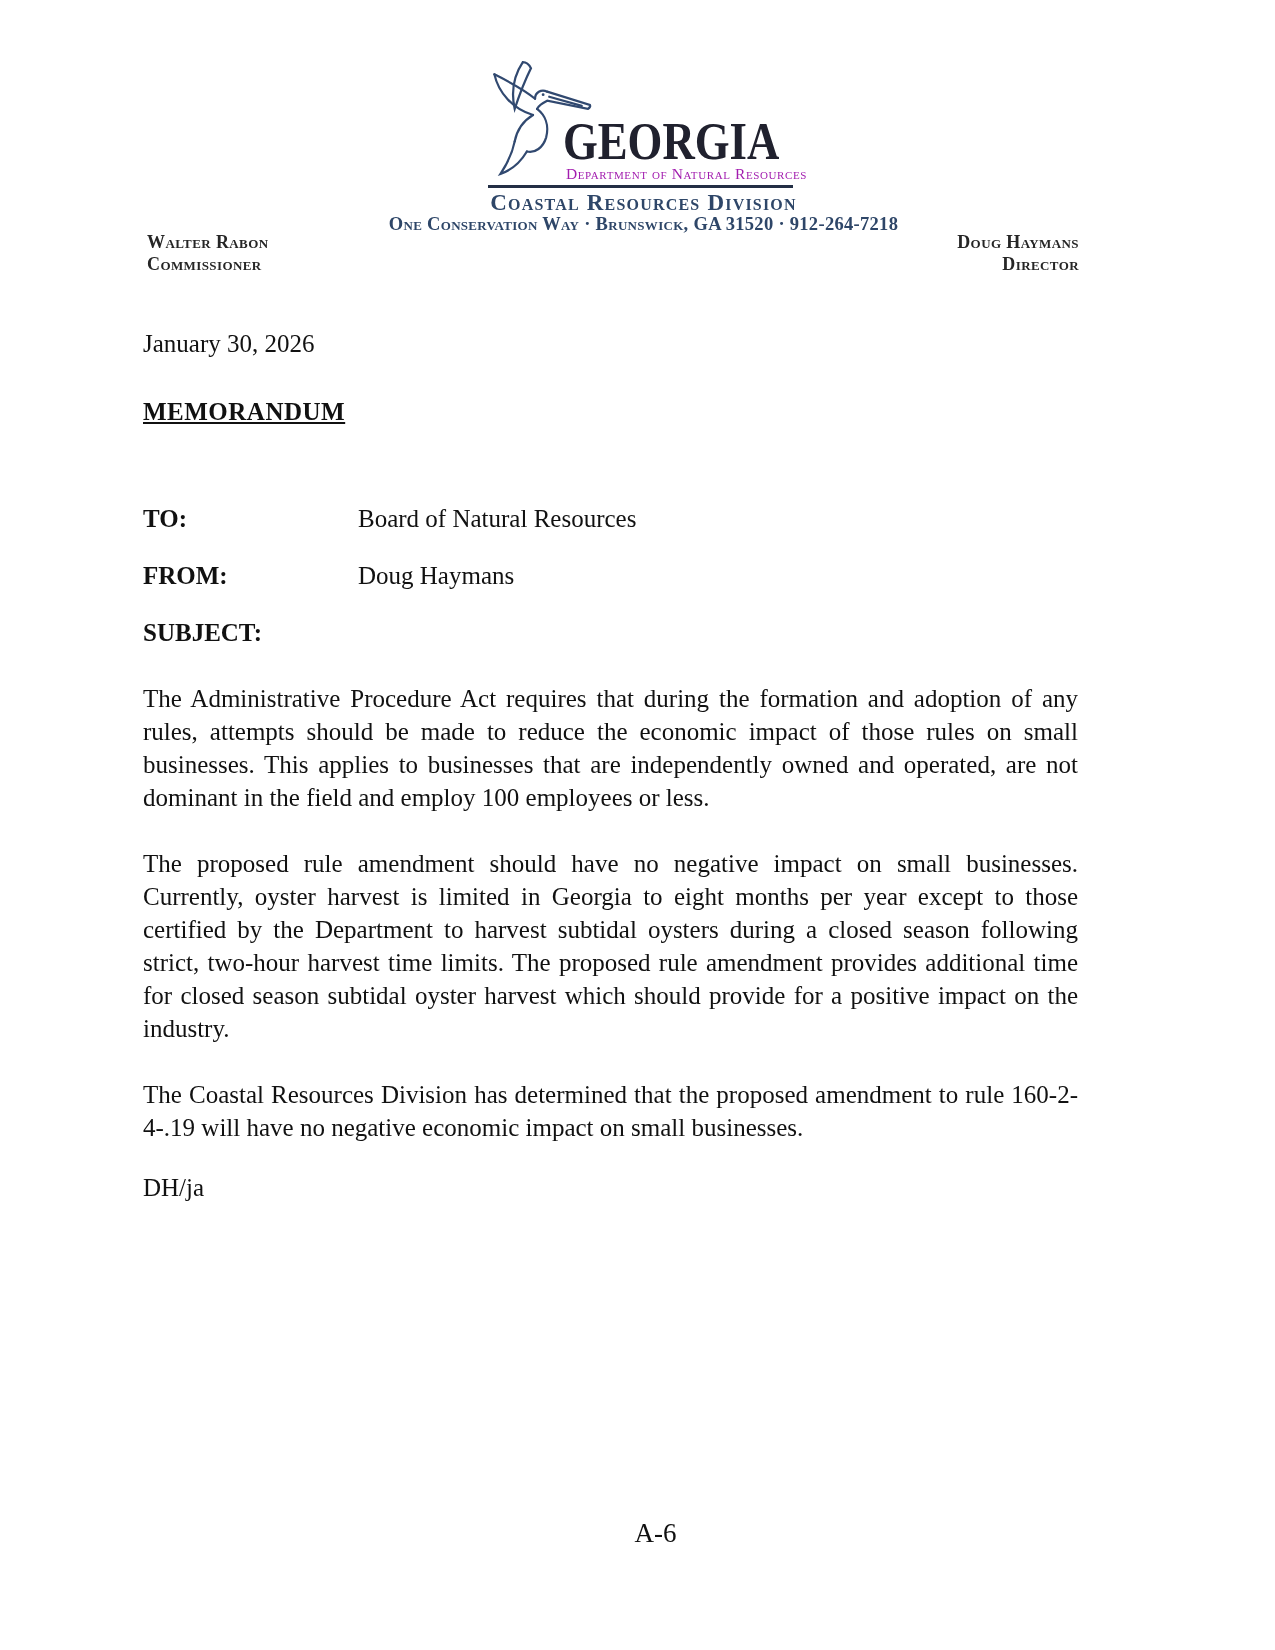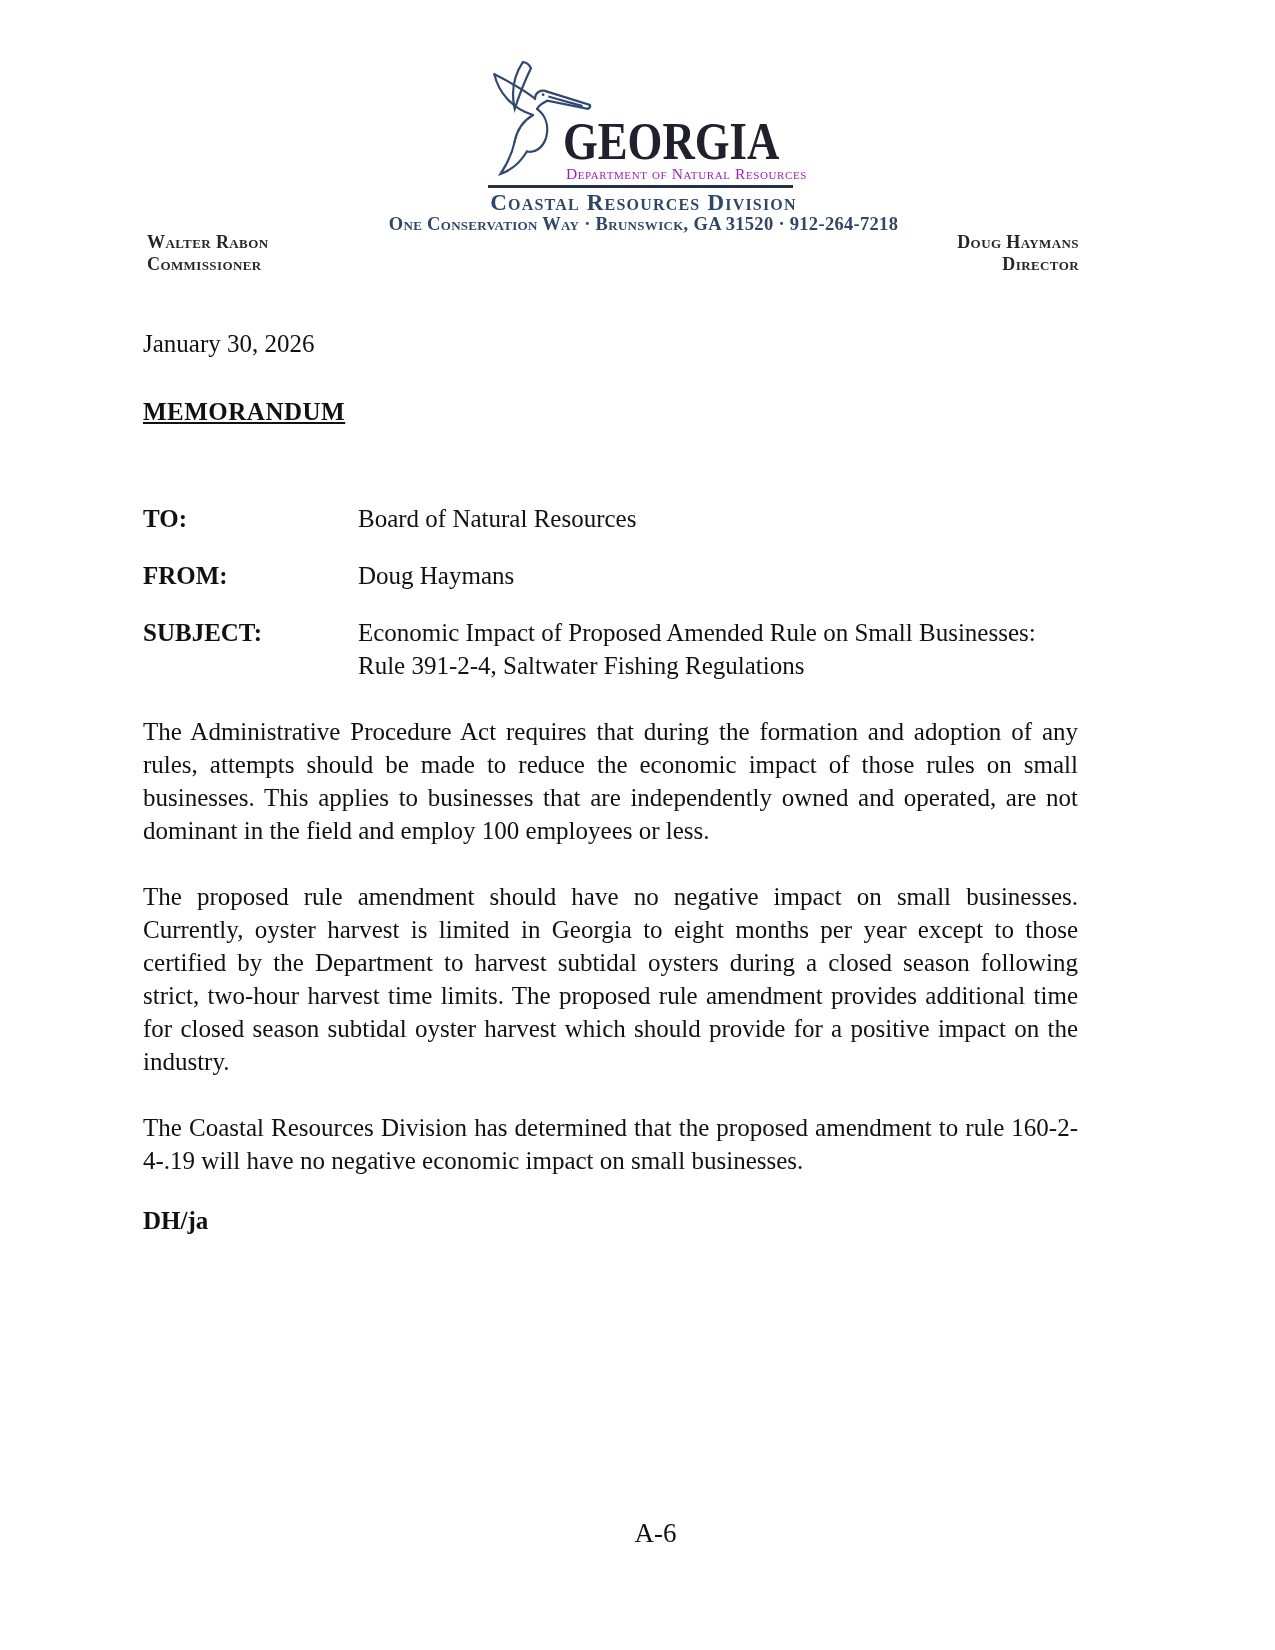--- a/index.html
+++ b/index.html
@@ -62,21 +62,21 @@
   .memo-heading {
     margin:35px 0 0 0; font-weight:bold; text-decoration:underline;
     letter-spacing:0.5px;
   }
   .field-row { display:flex; }
   .field-row.first { margin-top:74px; }
   .field-row.next  { margin-top:24px; }
   .field-label { width:215px; flex:0 0 215px; font-weight:bold; }
   .field-value { flex:1 1 auto; text-align:left; }
   .para { margin:33px 0 0 0; text-align:justify; }
-  .initials { margin:27px 0 0 0;font-weight:bold; }
+  .initials { margin:27px 0 0 0; }
 
   
   .footer-pagenum {
     position:absolute; left:12px; top:1517px; width:100%;
     text-align:center; font-size:27px; line-height:33px; color:#111111;
   }
 </style>
 </head>
 <body>
 
@@ -138,21 +138,20 @@
       <span class="field-value">Board of Natural Resources</span>
     </div>
 
     <div class="field-row next">
       <span class="field-label">FROM:</span>
       <span class="field-value">Doug Haymans</span>
     </div>
 
     <div class="field-row next">
       <span class="field-label">SUBJECT:</span>
-      <span class="field-value">Economic Impact of Proposed Amended Rule on Small Businesses: Rule 391-2-4, Saltwater Fishing Regulations</span>
     </div>
 
     <p class="para">The Administrative Procedure Act requires that during the formation and adoption of any rules, attempts should be made to reduce the economic impact of those rules on small businesses.  This applies to businesses that are independently owned and operated, are not dominant in the field and employ 100 employees or less.</p>
 
     <p class="para">The proposed rule amendment should have no negative impact on small businesses.  Currently, oyster harvest is limited in Georgia to eight months per year except to those certified by the Department to harvest subtidal oysters during a closed season following strict, two-hour harvest time limits. The proposed rule amendment provides additional time for closed season subtidal oyster harvest which should provide for a positive impact on the industry.</p>
 
     <p class="para">The Coastal Resources Division has determined that the proposed amendment to rule 160-2-4-.19 will have no negative economic impact on small businesses.</p>
 
     <p class="initials">DH/ja</p>
 

